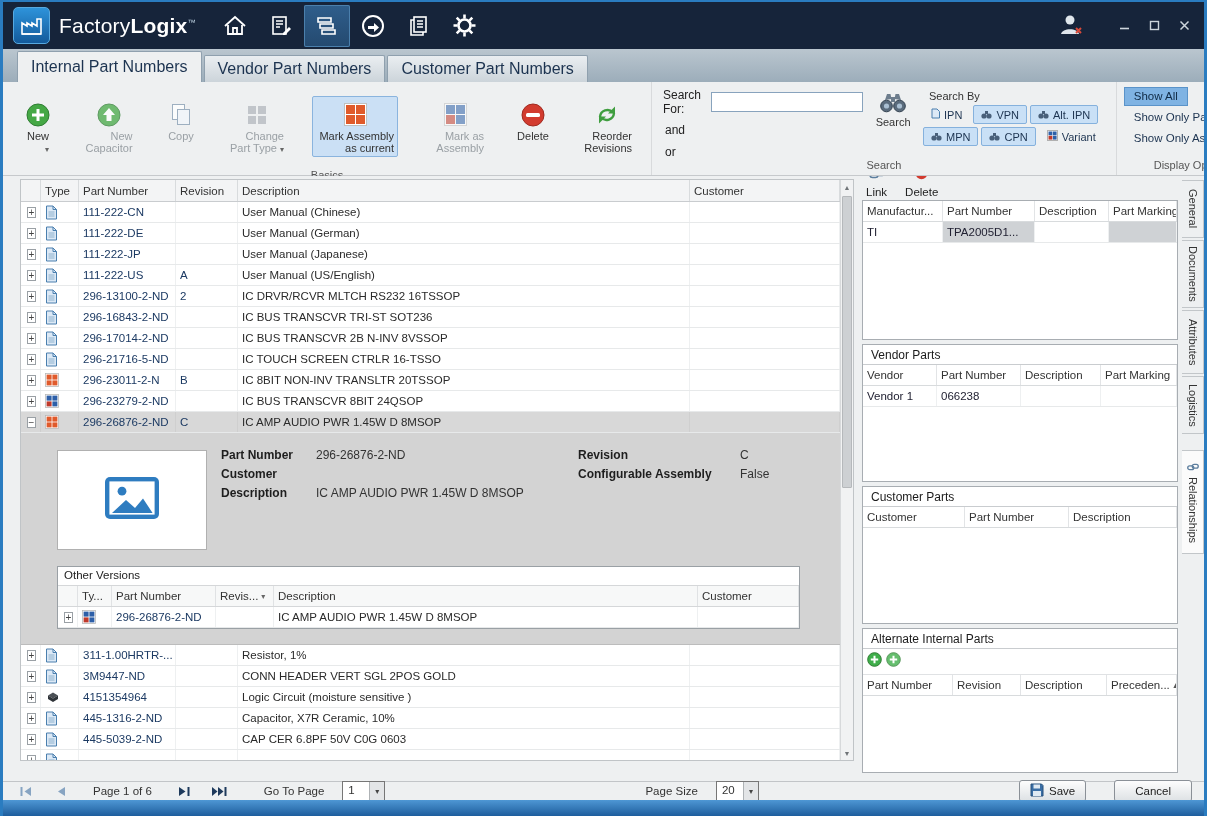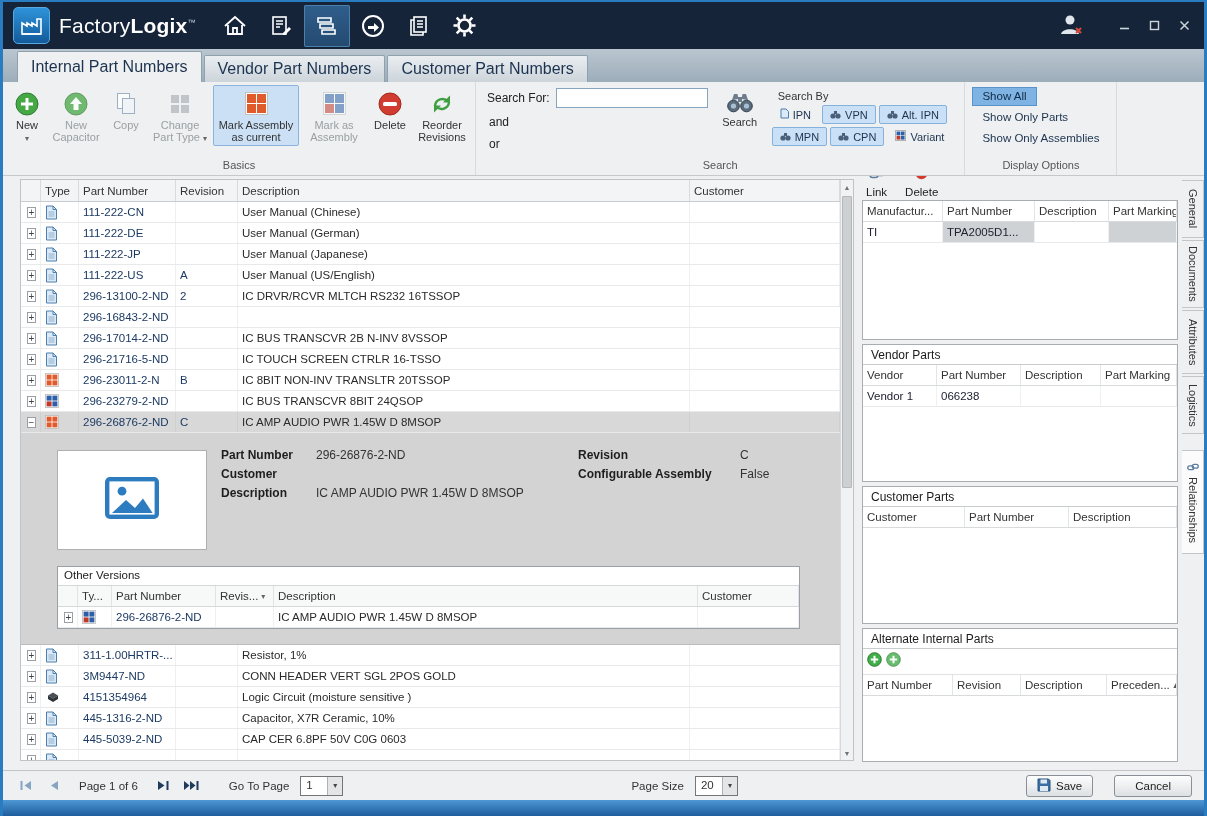--- a/index.html
+++ b/index.html
@@ -25,22 +25,22 @@
   .tab { height:27px; padding:0 13px; display:flex; align-items:center; font-size:16px; color:#1c3350;
          background:linear-gradient(#eaeef1,#ccd4da); border:1px solid #8fa0ae; border-bottom:none;
          border-radius:2px 2px 0 0; margin-right:2px; white-space:nowrap; }
   .tab.active { background:#eef0f1; height:31px; }
 
   
   .ribbon { height:94px; background:#eef0f1; border-bottom:1px solid #c6c9cc; display:flex; flex-shrink:0; }
   .rgroup { display:flex; flex-direction:column; border-right:1px solid #d8dadc; padding:2px 3px 0; }
   .rgroup-body { flex:1; display:flex; align-items:flex-start; }
   .rgroup-label { height:16px; text-align:center; font-size:11px; color:#555; }
-  .rbtn { display:flex; flex-direction:column; align-items:center; padding:4px 3px 1px; margin:1px;
-          border:1px solid transparent; border-radius:2px; font-size:11px; color:#333; text-align:center; line-height:1.12; }
+  .rbtn { display:flex; flex-direction:column; align-items:center; padding:4px 3px 1px; margin:12px;
+          border:1px solid transparent; border-radius:2px; font-size:11px; color:#333; text-align:right; line-height:1.12; }
   .rbtn .ric { height:27px; display:flex; align-items:center; justify-content:center; margin-bottom:2px; }
   .rbtn.selected { background:#cbe0f5; border-color:#8ab4de; }
   .rbtn.disabled .rlbl { color:#9aa0a5; }
   .caret { font-size:8px; color:#666; }
   .w36{width:40px}.w52{width:54px}.w40{width:42px}.w60{width:62px}.w84{width:86px}.w64{width:66px}.w56{width:58px}
 
   .sbody { padding:4px 6px 0 8px; gap:10px; }
   .scol1 { display:flex; flex-direction:column; font-size:12px; color:#222; }
   .srow { display:flex; align-items:center; gap:6px; }
   .sinput { width:152px; height:20px; border:1px solid #88a3bd; background:#fff; font:12px "Liberation Sans",sans-serif; padding:0 4px; }
@@ -106,22 +106,22 @@
   .sortarr { font-size:8px; color:#555; margin-left:2px; }
   .plus-row { display:flex; gap:4px; padding:3px 4px; border-bottom:1px solid #e0e2e4; }
 
   
   .side-tabs { width:22px; flex-shrink:0; display:flex; flex-direction:column; padding-top:4px; }
   .vtab { writing-mode:vertical-rl; background:#eef0f1; border:1px solid #c2c6c9; border-left:none;
           font-size:11px; color:#333; display:flex; align-items:center; justify-content:center; margin-bottom:2px; padding:6px 0; }
   .vtab.active { background:#fbfbfb; margin-top:14px; gap:4px; }
 
   
-  .pager { height:30px; background:#eef0f1; border-top:1px solid #c2c5c8; display:flex; align-items:center;
-           padding:0 12px 0 14px; font-size:11.5px; color:#333; gap:11px; flex-shrink:0; }
+  .pager { height:19px; background:#eef0f1; border-top:1px solid #c2c5c8; display:flex; align-items:center;
+           padding:0 12px 0 14px; font-size:11.5px; color:#333; gap:18px; flex-shrink:0; }
   .pnav { width:17px; height:16px; display:flex; align-items:center; justify-content:center; }
   .pselect { display:flex; height:20px; border:1px solid #767676; background:#fff; }
   .pselect .val { padding:2px 5px 0; font-size:11.5px; min-width:26px; }
   .pselect .arr { width:15px; background:#e3e5e7; border-left:1px solid #aeb2b5; display:flex; align-items:center; justify-content:center; font-size:8px; color:#444; }
   .spacer { flex:1; }
   .pbtn { height:22px; display:flex; align-items:center; gap:5px; padding:0 10px; border:1px solid #8a9097;
           border-radius:3px; background:linear-gradient(#fdfdfd,#dde1e4); font-size:11.5px; color:#222; }
   .bottom-strip { height:16px; background:linear-gradient(#4e97d4,#1d5d9d); flex-shrink:0; }
 </style>
 </head>
@@ -488,20 +488,21 @@
               </div>
               <div class="c ctype">
                 <svg width="13" height="15" viewBox="0 0 13 15">
                   <path d="M1.5 1h6.5l3.5 3.5V14h-10z" fill="#dce9f6" stroke="#4a7fae"></path>
                   <path d="M8 1v3.5h3.5" fill="none" stroke="#4a7fae"></path>
                   <path d="M3.5 7h6M3.5 9h6M3.5 11h6" stroke="#7aa2c4" stroke-width="0.8"></path>
                 </svg>
               </div>
               <div class="c pn">296-16843-2-ND</div>
               <div class="c rev"></div>
+              <div class="c desc">IC BUS TRANSCVR TRI-ST SOT236</div>
               <div class="c cust"></div>
             </div>
             <div class="grow">
               <div class="c cexp">
                 <span class="expandbox">+</span>
               </div>
               <div class="c ctype">
                 <svg width="13" height="15" viewBox="0 0 13 15">
                   <path d="M1.5 1h6.5l3.5 3.5V14h-10z" fill="#dce9f6" stroke="#4a7fae"></path>
                   <path d="M8 1v3.5h3.5" fill="none" stroke="#4a7fae"></path>

